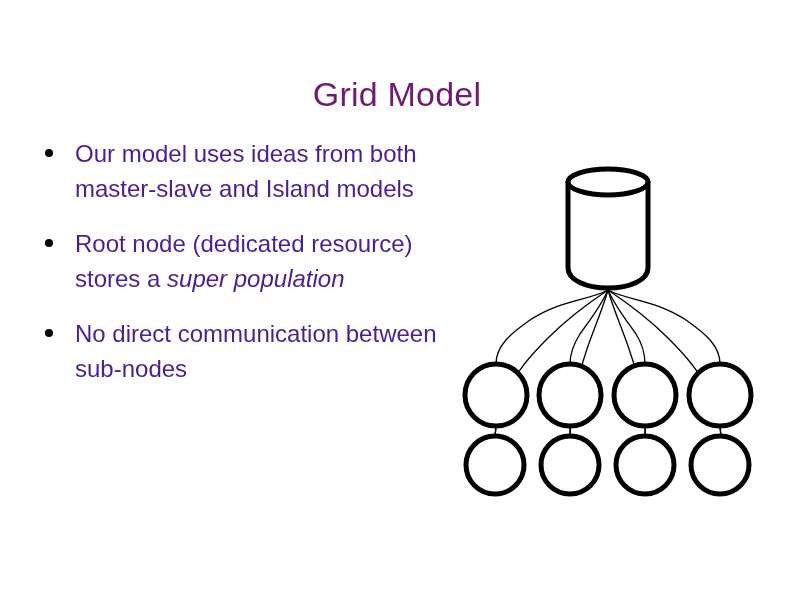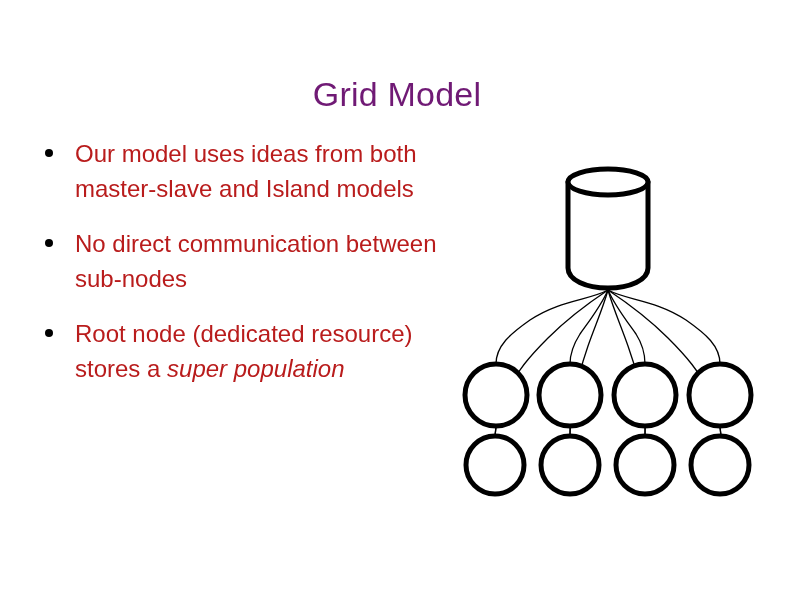--- a/index.html
+++ b/index.html
@@ -45,21 +45,21 @@
     left: 40px;
     top: 136px;
     width: 410px;
   }
   .bullet-item {
     position: relative;
     padding-left: 35px;
     margin-bottom: 20px;
     font-size: 24px;
     line-height: 35px;
-    color: #b91c1c;
+    color: #4c1d95;
   }
   .bullet-item:last-child { margin-bottom: 0; }
 
   .bullet-marker {
     position: absolute;
     left: 5px;
     top: 13px;
     width: 8px;
     height: 8px;
     border-radius: 50%;
@@ -94,26 +94,26 @@
 
   <div id="bullet-list">
 
     <div class="bullet-item">
       <span class="bullet-marker"></span>
       <span class="bullet-text">Our model uses ideas from both master-slave and Island models</span>
     </div>
 
     <div class="bullet-item">
       <span class="bullet-marker"></span>
-      <span class="bullet-text">No direct communication between sub-nodes</span>
+      <span class="bullet-text"><span>Root node (dedicated resource) stores a </span><span class="ital">super population</span></span>
     </div>
 
     <div class="bullet-item">
       <span class="bullet-marker"></span>
-      <span class="bullet-text"><span>Root node (dedicated resource) stores a </span><span class="ital">super population</span></span>
+      <span class="bullet-text">No direct communication between sub-nodes</span>
     </div>
 
   </div>
 
   <div id="diagram">
     <svg width="345" height="370" viewBox="0 0 345 370" xmlns="http://www.w3.org/2000/svg">
 
       <g fill="none" stroke="#000000" stroke-width="1.3">
 
         <path d="M168,140 C150,150 120,150 90,170 C70,184 56,196 56,214"></path>

